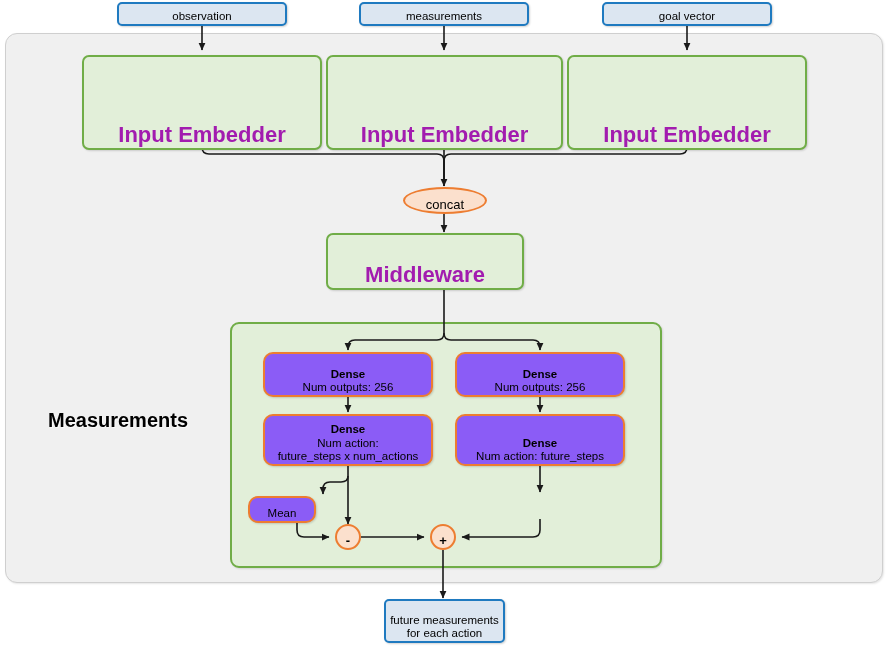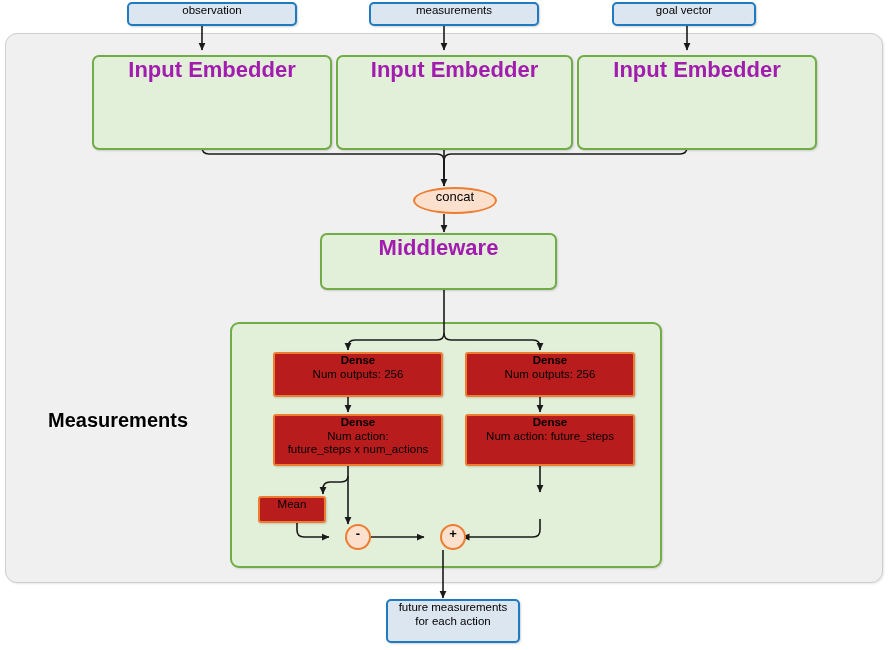--- a/index.html
+++ b/index.html
@@ -24,24 +24,23 @@
     width: 890px;
     height: 650px;
     pointer-events: none;
   }
   .node {
     position: absolute;
     box-sizing: border-box;
     display: flex;
     flex-direction: column;
     align-items: center;
-    justify-content: flex-start;
+    justify-content: flex-end;
     text-align: center;
     line-height: 1.18;
-    margin-left: 10px;
   }
   
   .outer-container {
     position: absolute;
     left: 5px;
     top: 33px;
     width: 876px;
     height: 548px;
     background: #f0f0f0;
     border: 1px solid #cfcfcf;
@@ -89,23 +88,23 @@
     color: #a21caf;
     font-weight: bold;
     box-shadow: 1px 1px 2px rgba(0,0,0,0.15);
   }
   .green-box .big-label {
     font-size: 22px;
     font-weight: bold;
   }
   
   .orange-box {
-    background: #b91c1c;
+    background: #8b5cf6;
     border: 2px solid #ed7d31;
-    border-radius: 3px;
+    border-radius: 10px;
     color: #000000;
     font-size: 11.5px;
     box-shadow: 1px 1px 2px rgba(0,0,0,0.15);
   }
   .orange-box .title {
     font-weight: bold;
     font-size: 11.5px;
   }
   .orange-box .sub {
     font-weight: normal;
@@ -180,39 +179,39 @@
       <path d="M443,550 L443,598" marker-end="url(#arrow)"></path>
     </g>
   </svg>
 
   <div class="node io-box" style="left:117px; top:2px; width:170px; height:24px;">
     <span>observation</span>
   </div>
   <div class="node io-box" style="left:359px; top:2px; width:170px; height:24px;">
     <span>measurements</span>
   </div>
-  <div class="node io-box" style="left:602px; top:2px; width:144px; height:24px;">
+  <div class="node io-box" style="left:602px; top:2px; width:170px; height:24px;">
     <span>goal vector</span>
   </div>
 
   <div class="node green-box" style="left:82px; top:55px; width:240px; height:95px;">
     <span class="big-label">Input Embedder</span>
   </div>
   <div class="node green-box" style="left:326px; top:55px; width:237px; height:95px;">
     <span class="big-label">Input Embedder</span>
   </div>
   <div class="node green-box" style="left:567px; top:55px; width:240px; height:95px;">
     <span class="big-label">Input Embedder</span>
   </div>
 
   <div class="node ellipse-op" style="left:403px; top:187px; width:84px; height:27px;">
     <span>concat</span>
   </div>
 
-  <div class="node green-box" style="left:310px; top:233px; width:237px; height:57px;">
+  <div class="node green-box" style="left:326px; top:233px; width:198px; height:57px;">
     <span class="big-label">Middleware</span>
   </div>
 
   <div class="head-title">
     <div>Measurements</div>
   </div>
 
   <div class="node orange-box" style="left:263px; top:352px; width:170px; height:45px;">
     <span class="title">Dense</span>
     <span class="sub">Num outputs: 256</span>
@@ -239,18 +238,18 @@
   </div>
 
 
   <div class="node circle-op" style="left:335px; top:524px;">
     <span>-</span>
   </div>
   <div class="node circle-op" style="left:430px; top:524px;">
     <span>+</span>
   </div>
 
-  <div class="node io-box" style="left:376px; top:599px; width:134px; height:44px;">
+  <div class="node io-box" style="left:384px; top:599px; width:121px; height:44px;">
     <span>future measurements</span>
     <span>for each action</span>
   </div>
 
 </div>
 
 </body></html>

